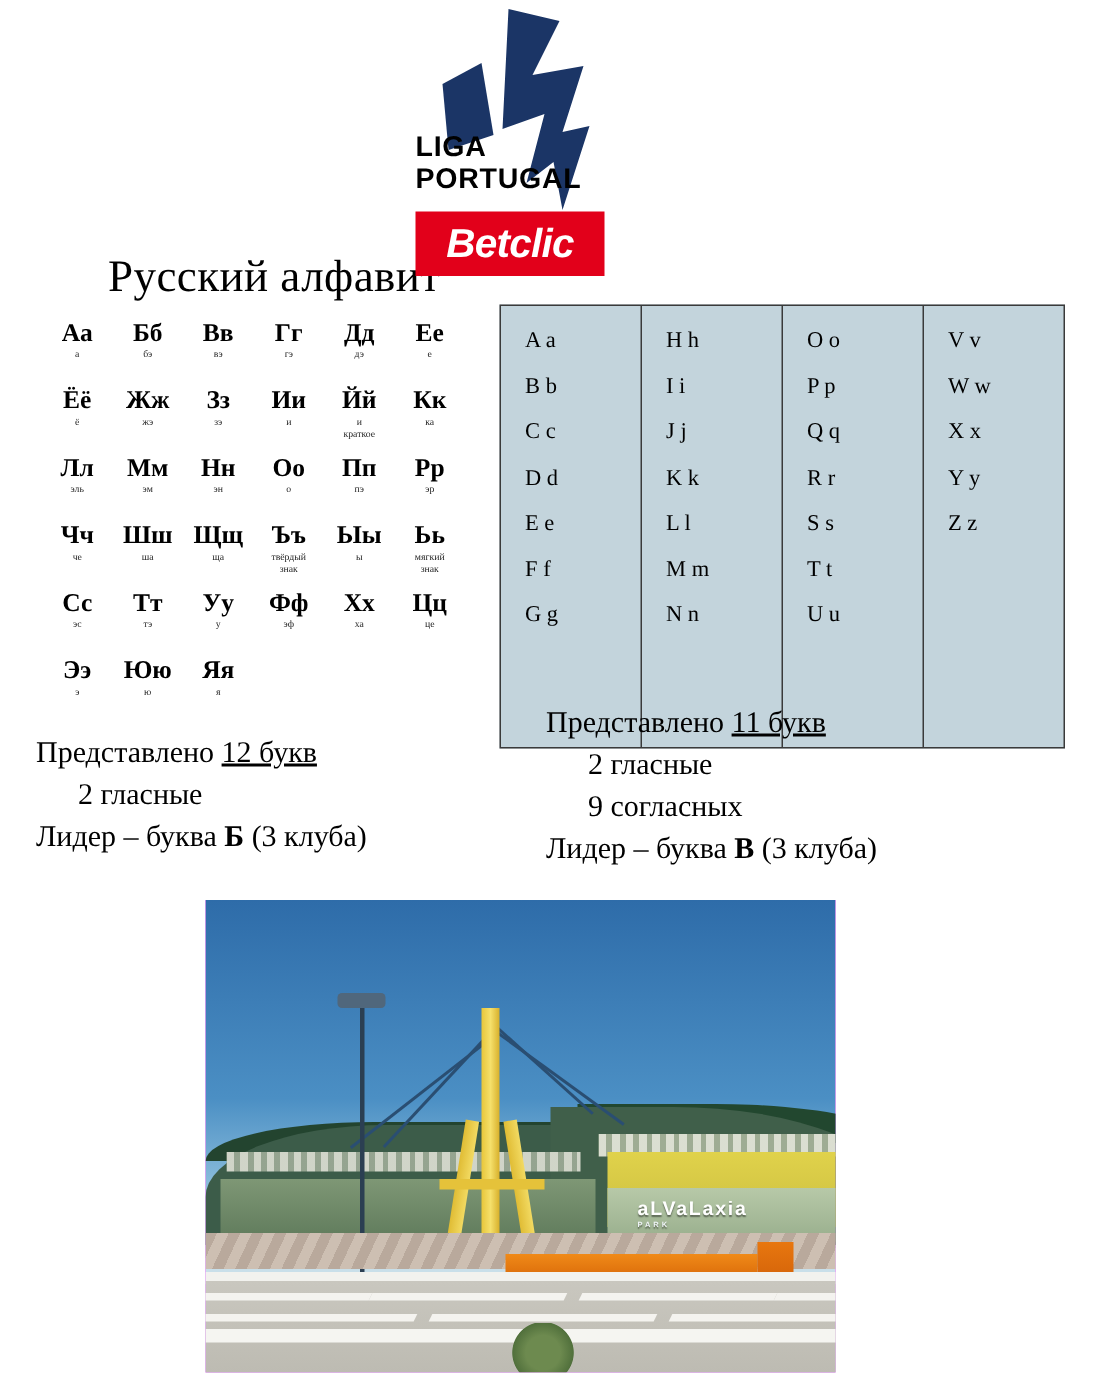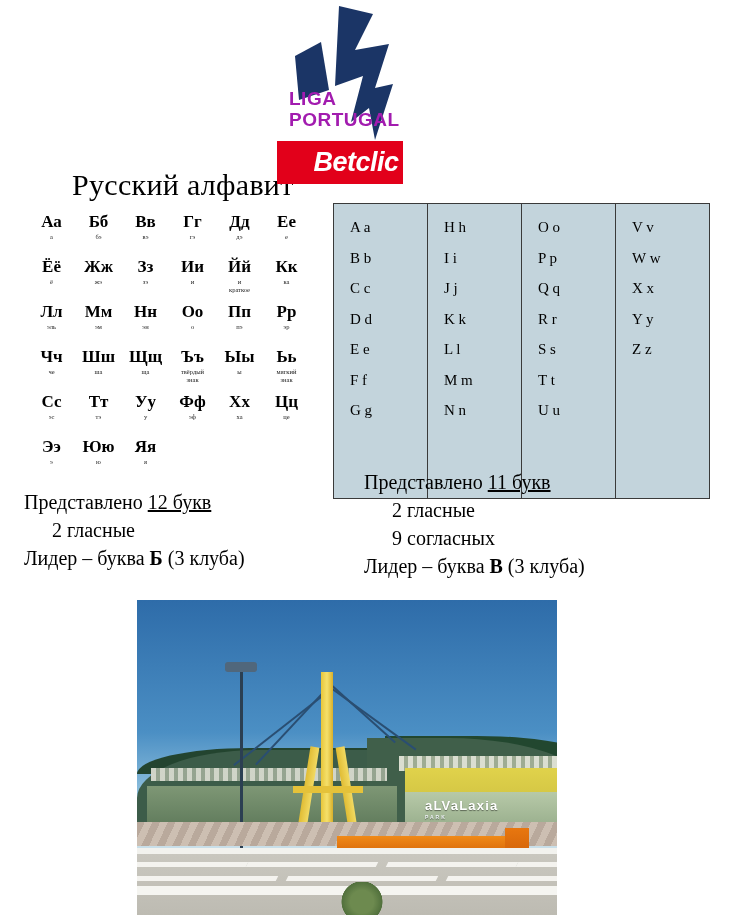--- a/index.html
+++ b/index.html
@@ -25,28 +25,28 @@
     height: 180px;
   }
   #logo .bolt-wrap {
     position: absolute;
     left: 0; top: 0;
     width: 128px;
     height: 140px;
   }
   #logo .liga-text {
     position: absolute;
-    left: 12px;
+    left: 0;
     top: 84px;
     font-family: "Liberation Sans", sans-serif;
     font-weight: bold;
     font-size: 19px;
     line-height: 21px;
     letter-spacing: 0.5px;
-    color: #a21caf;
+    color: #000000;
     z-index: 3;
   }
   #logo .liga-text div { white-space: nowrap; }
   #logo .betclic-bar {
     position: absolute;
     left: 0px;
     top: 137px;
     width: 126px;
     height: 43px;
     background: #e2001a;
@@ -59,21 +59,20 @@
     width: 126px;
     height: 43px;
     line-height: 43px;
     text-align: center;
     font-family: "Liberation Sans", sans-serif;
     font-style: italic;
     font-weight: bold;
     font-size: 27px;
     color: #ffffff;
     letter-spacing: -0.5px;
-    margin-left: 16px;
   }
 
   
   #page-title {
     position: absolute;
     left: 72px;
     top: 168px;
     font-size: 30px;
     letter-spacing: 0.3px;
     white-space: nowrap;

